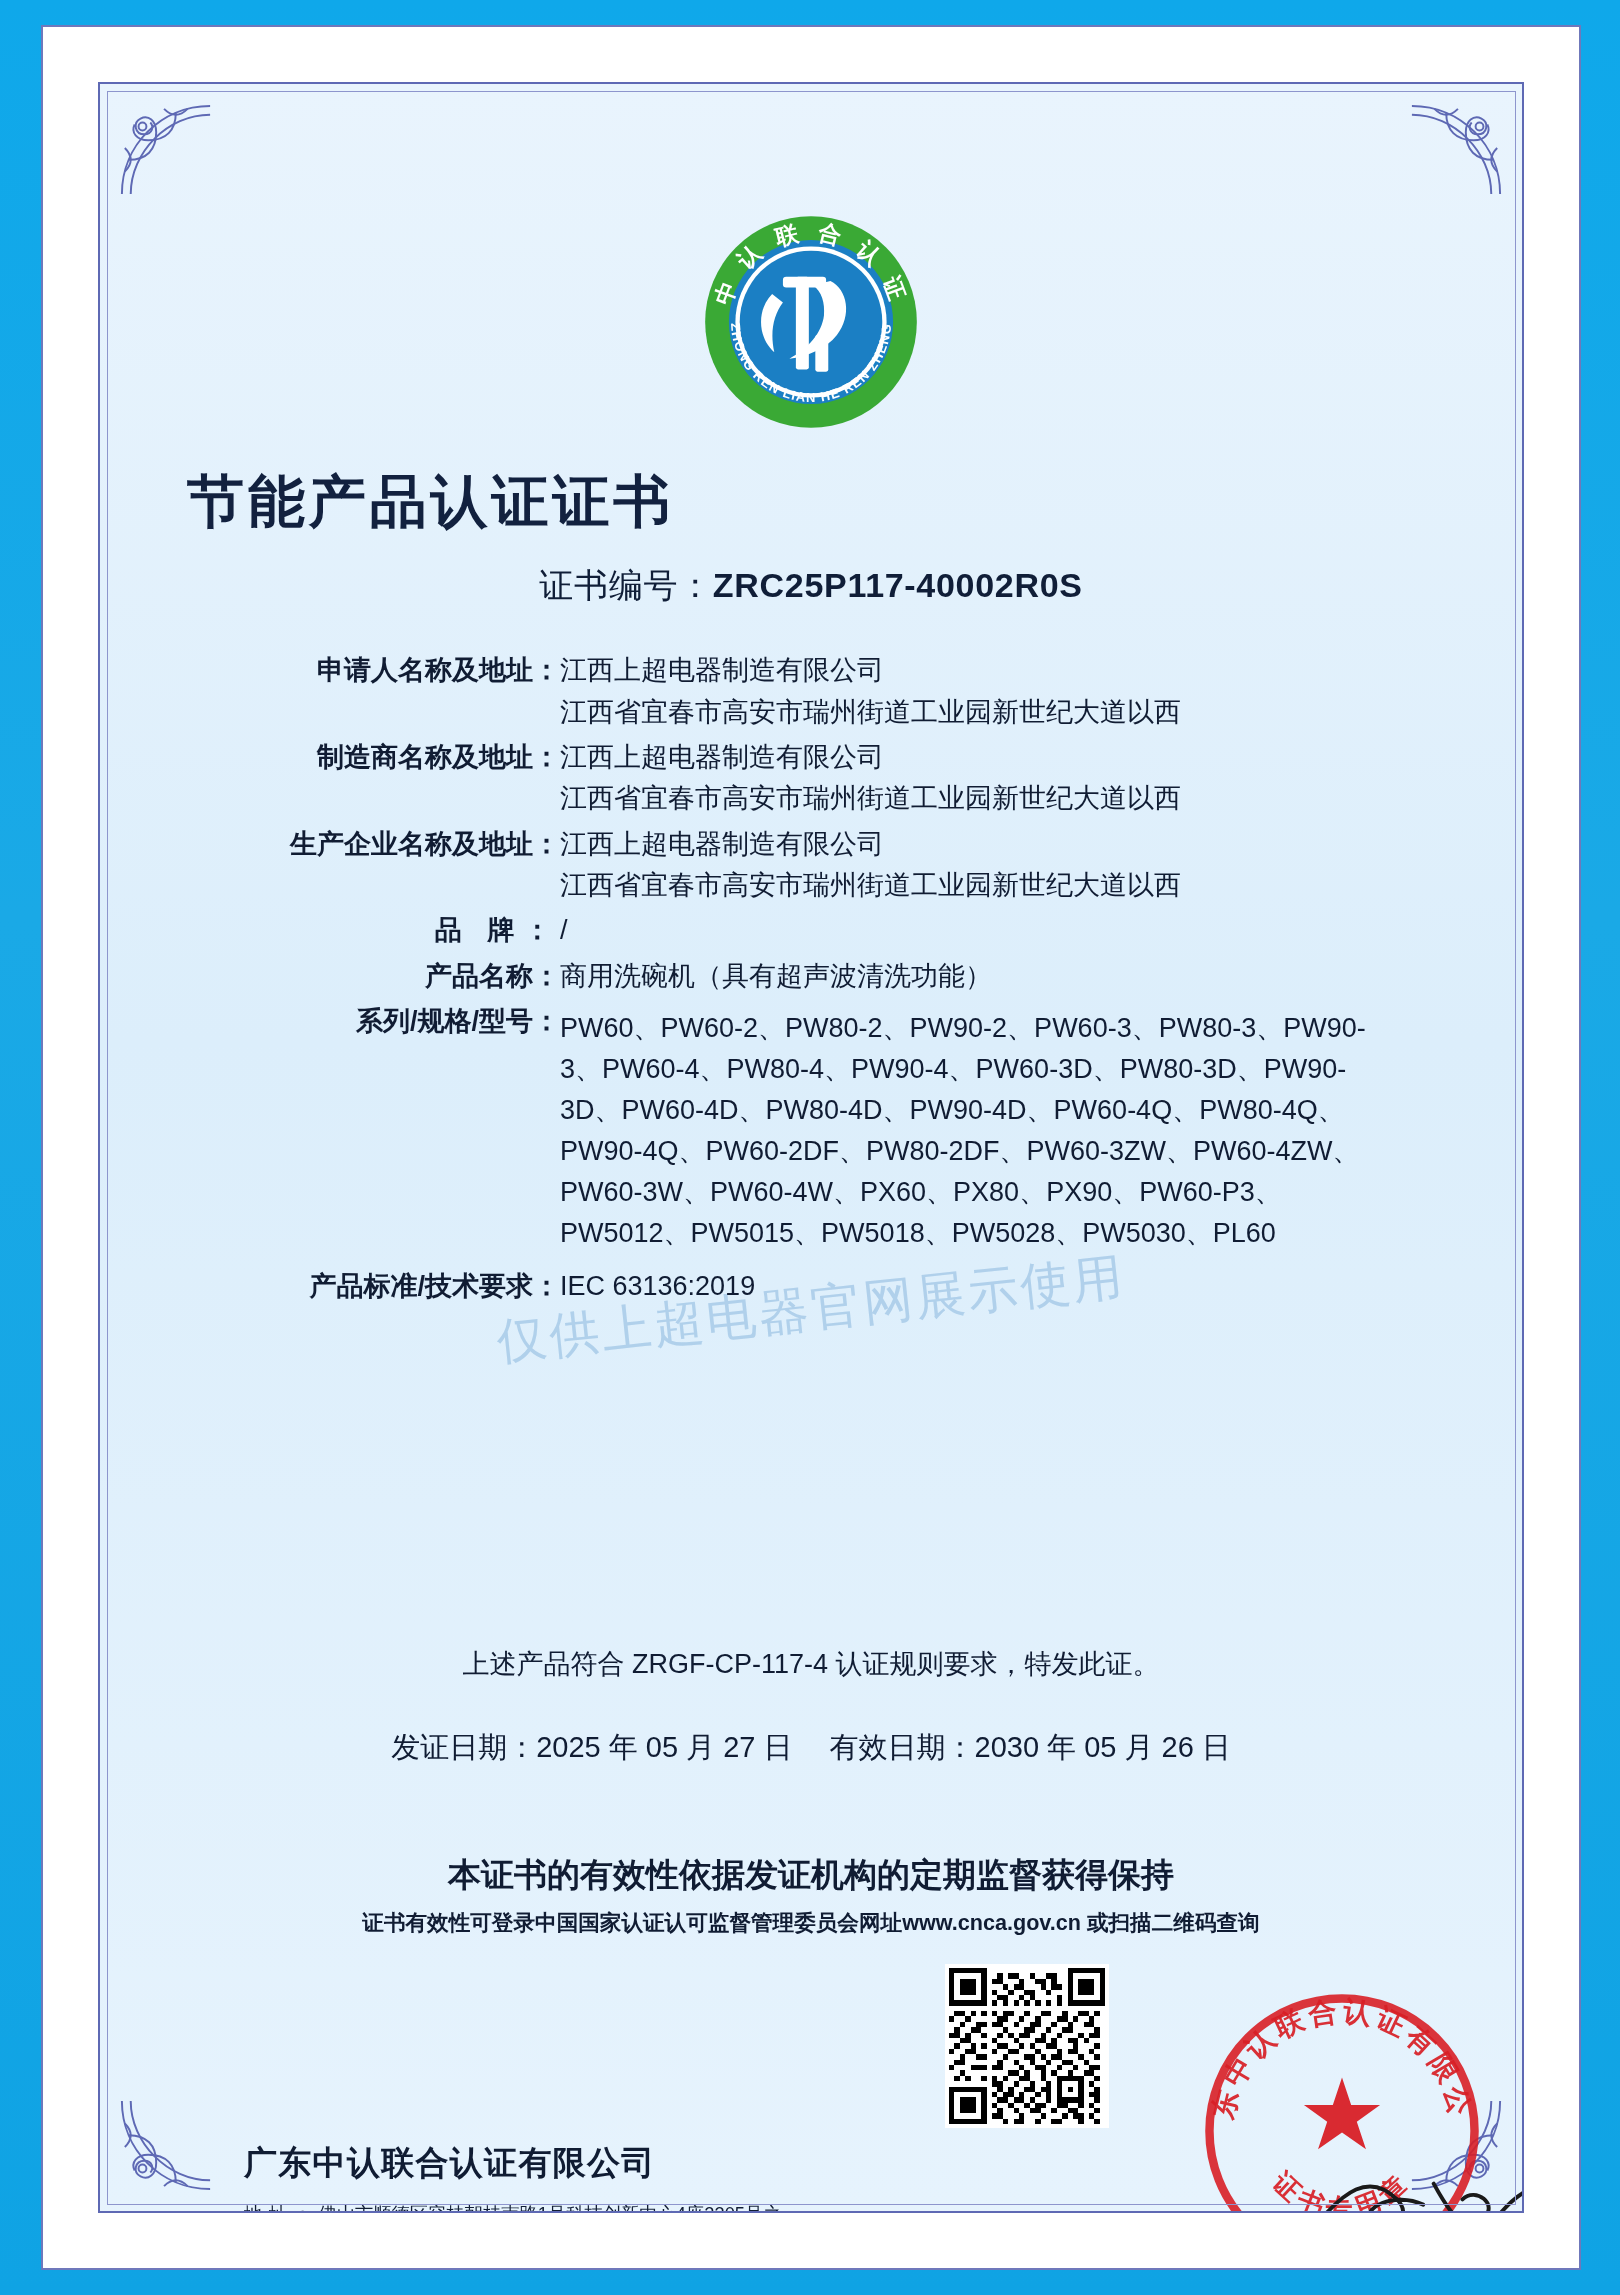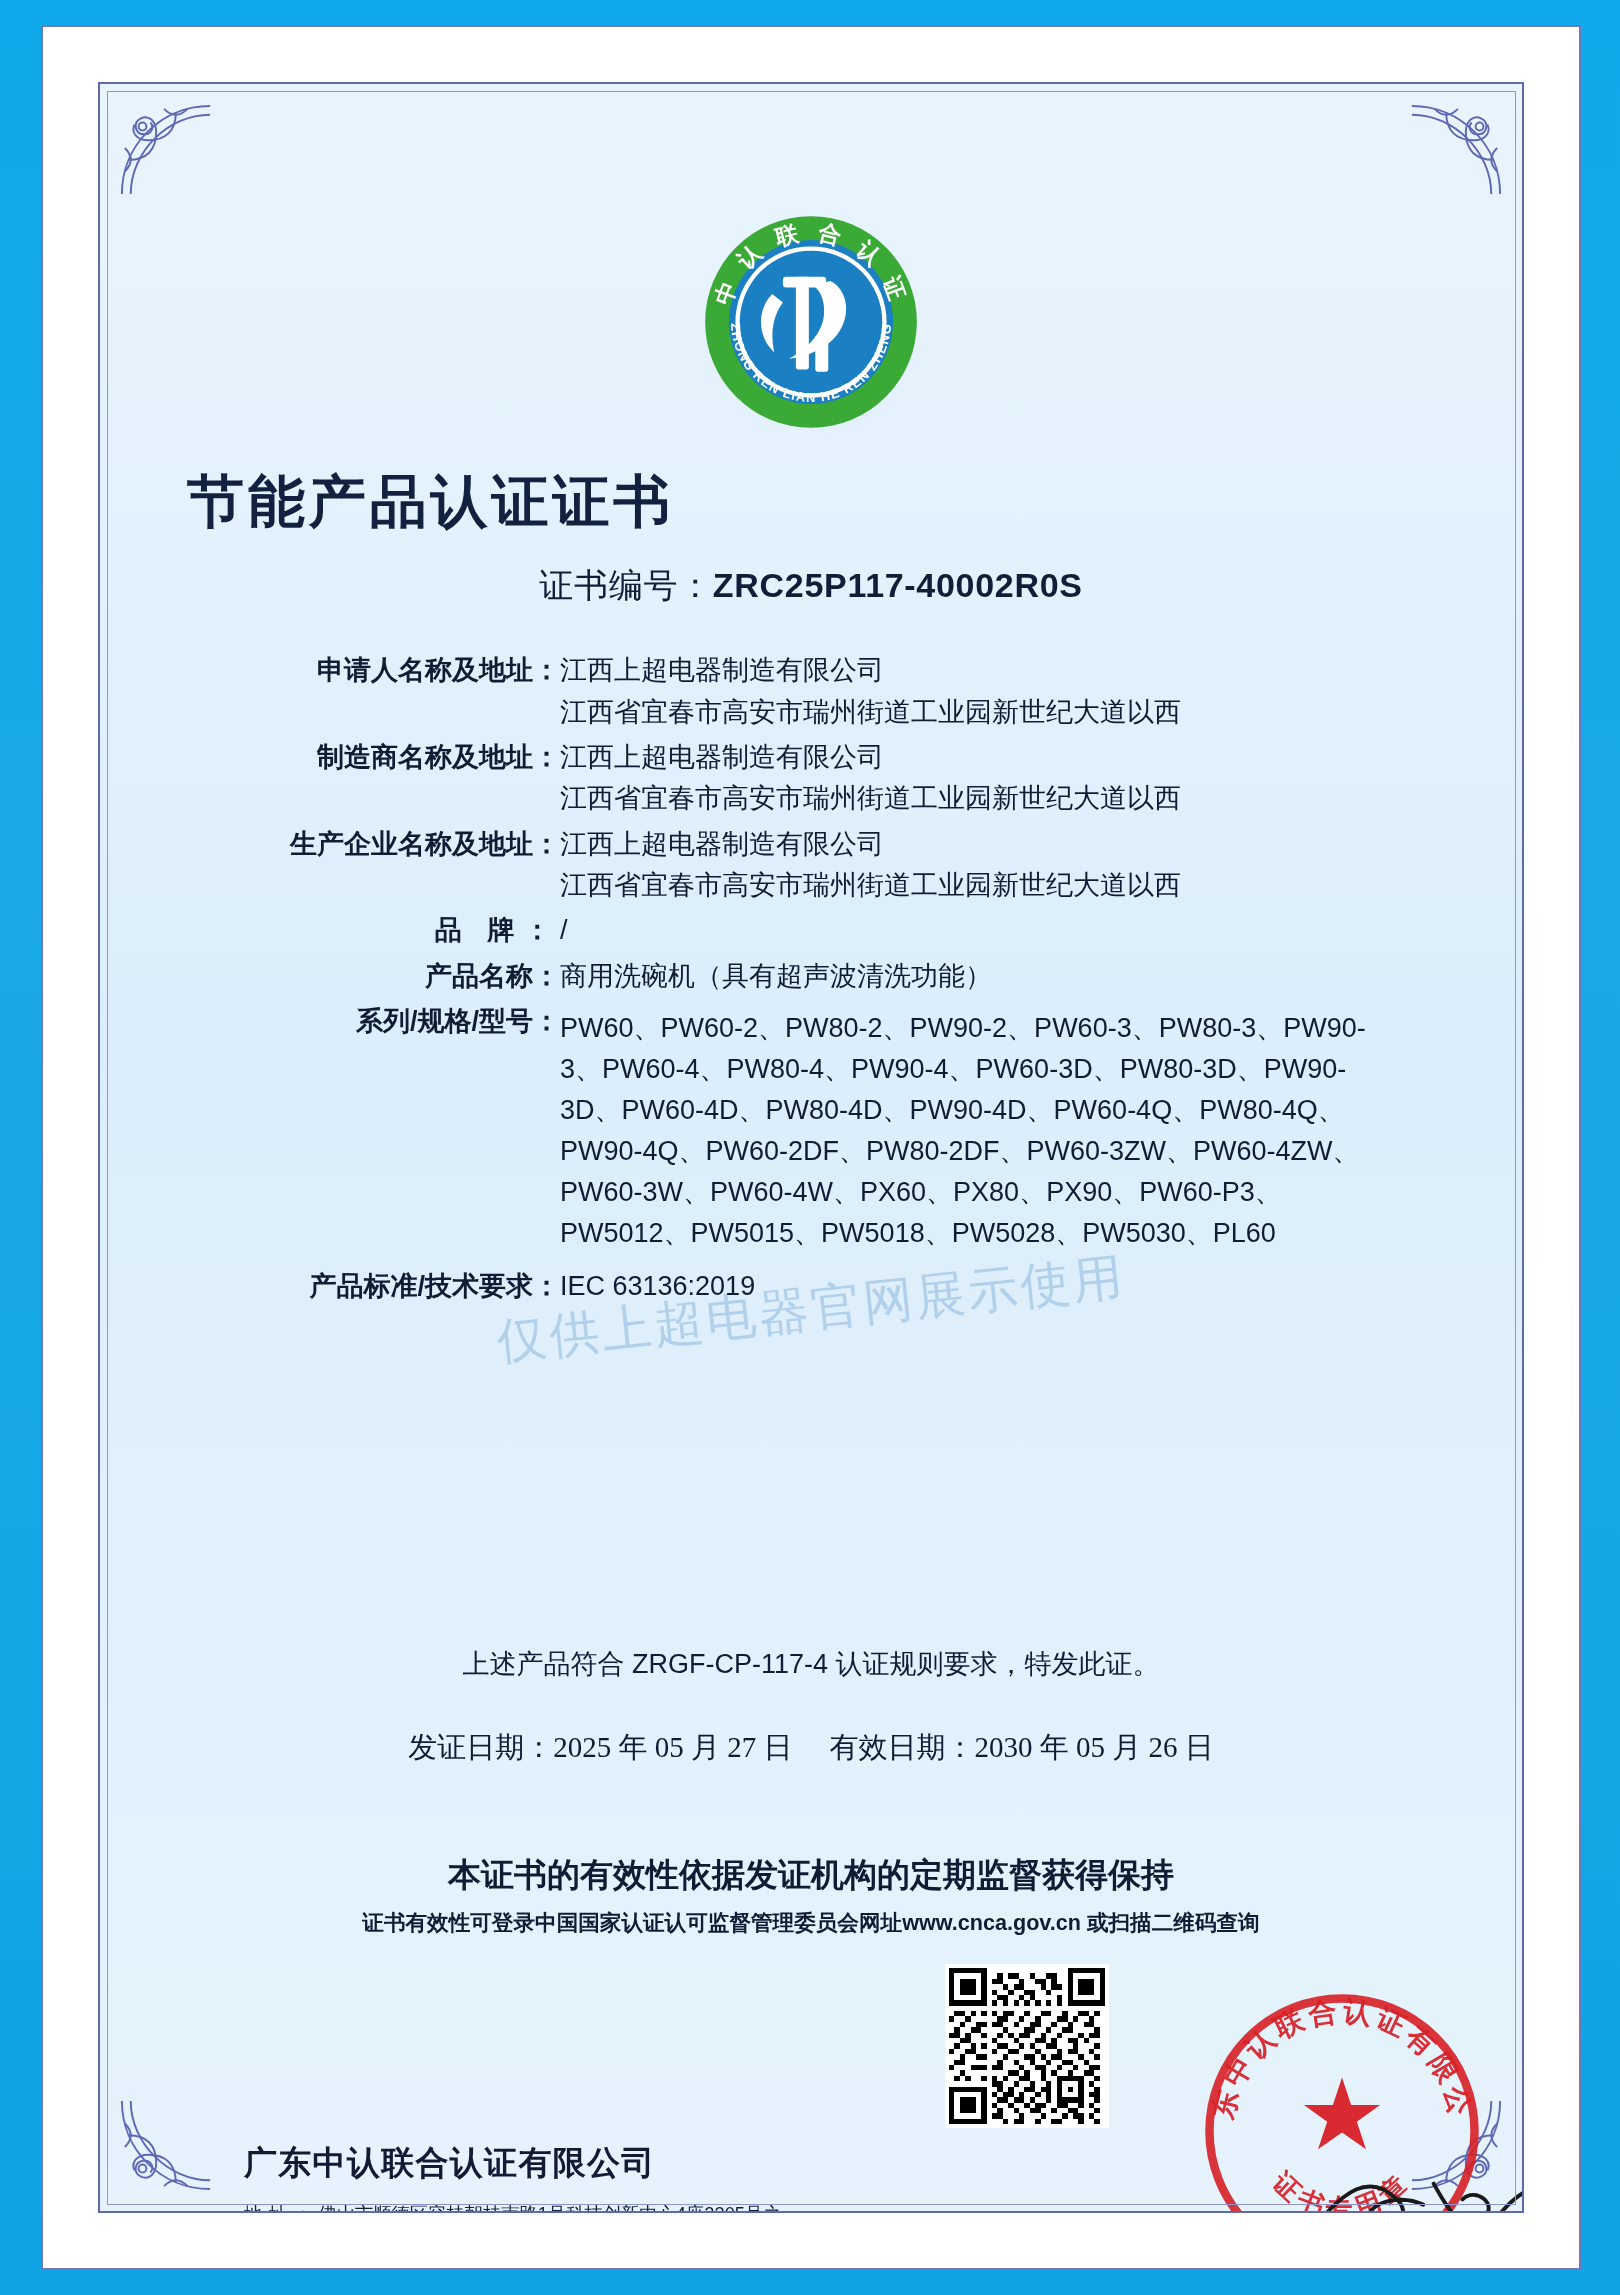--- a/index.html
+++ b/index.html
@@ -165,21 +165,20 @@
     font-size: 27px;
     color: #101c33;
   }
   .dates {
     position: absolute;
     left: 0; right: 0;
     top: 1565px;
     text-align: center;
     font-size: 29px;
     color: #101c33;
-    font-family: Liberation Serif, serif;
   }
   .dates .gap { display:inline-block; width: 37px; }
 
   .note1 {
     position: absolute;
     left: 0; right: 0;
     top: 1690px;
     text-align: center;
     font-size: 33px;
     font-weight: bold;

